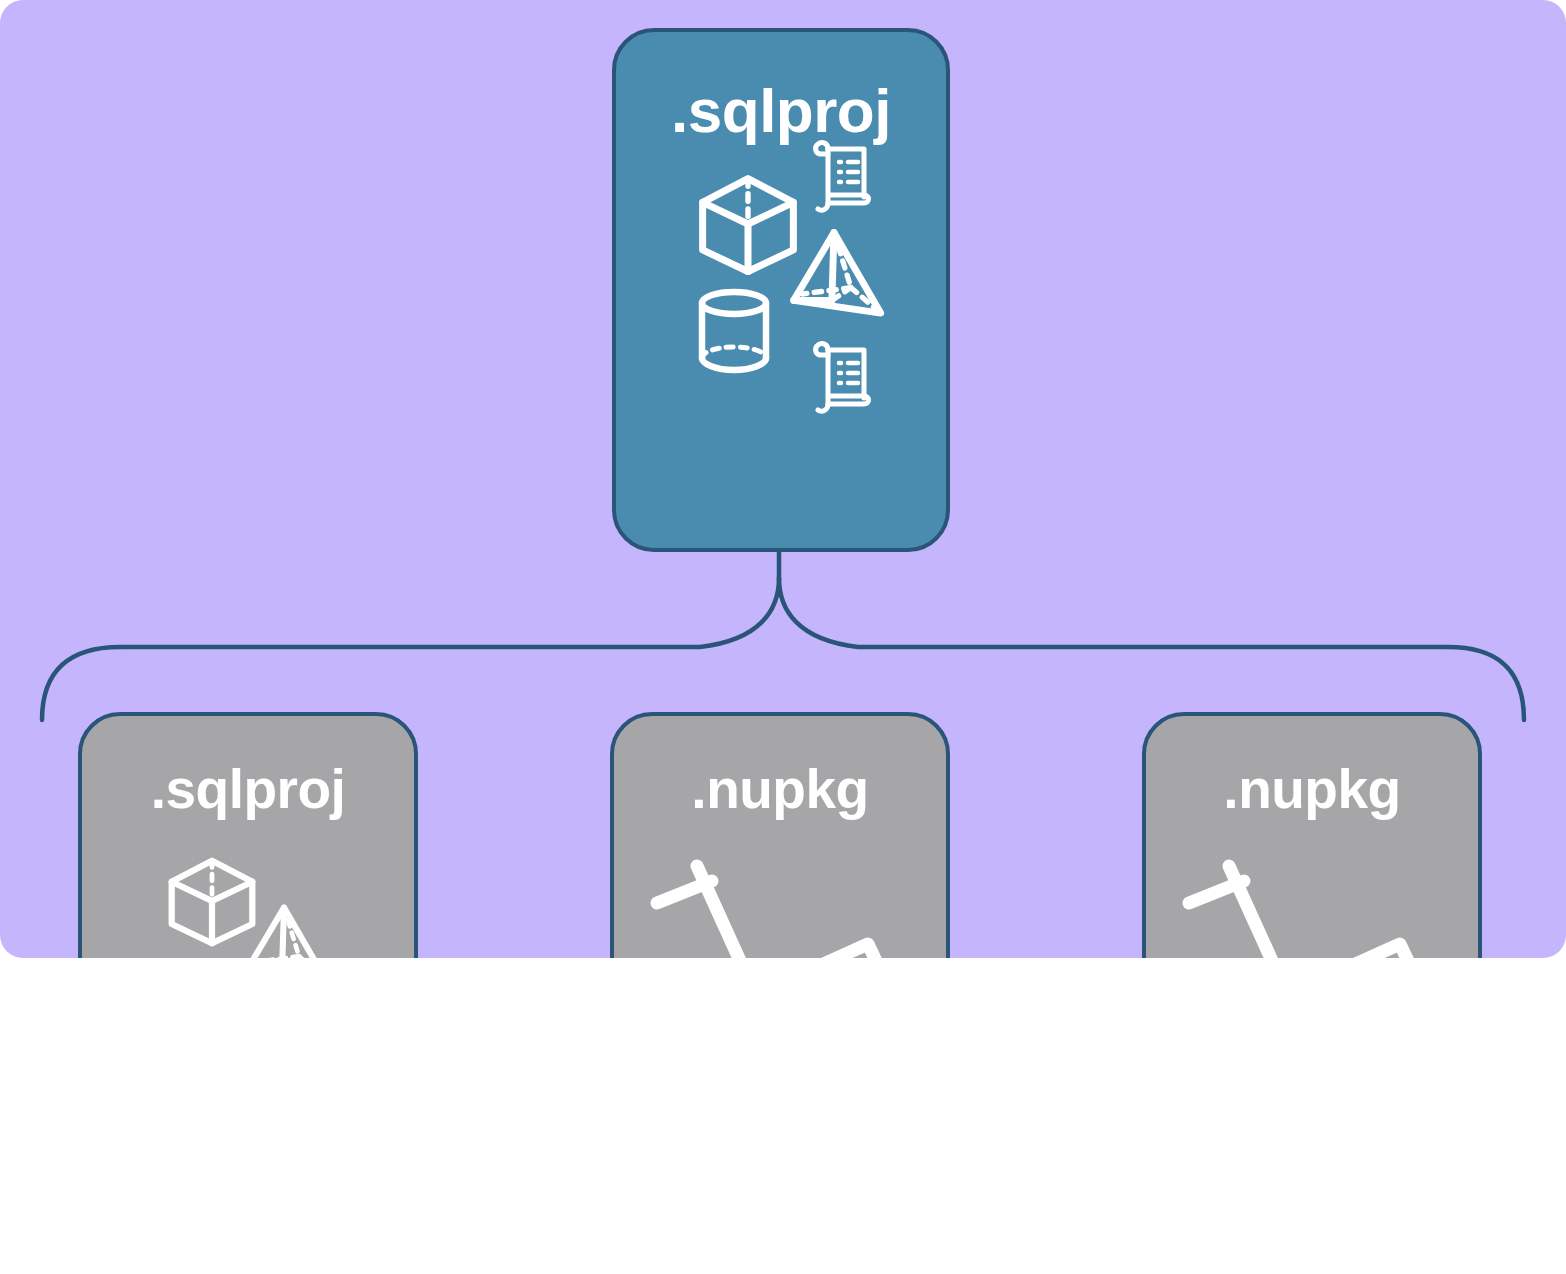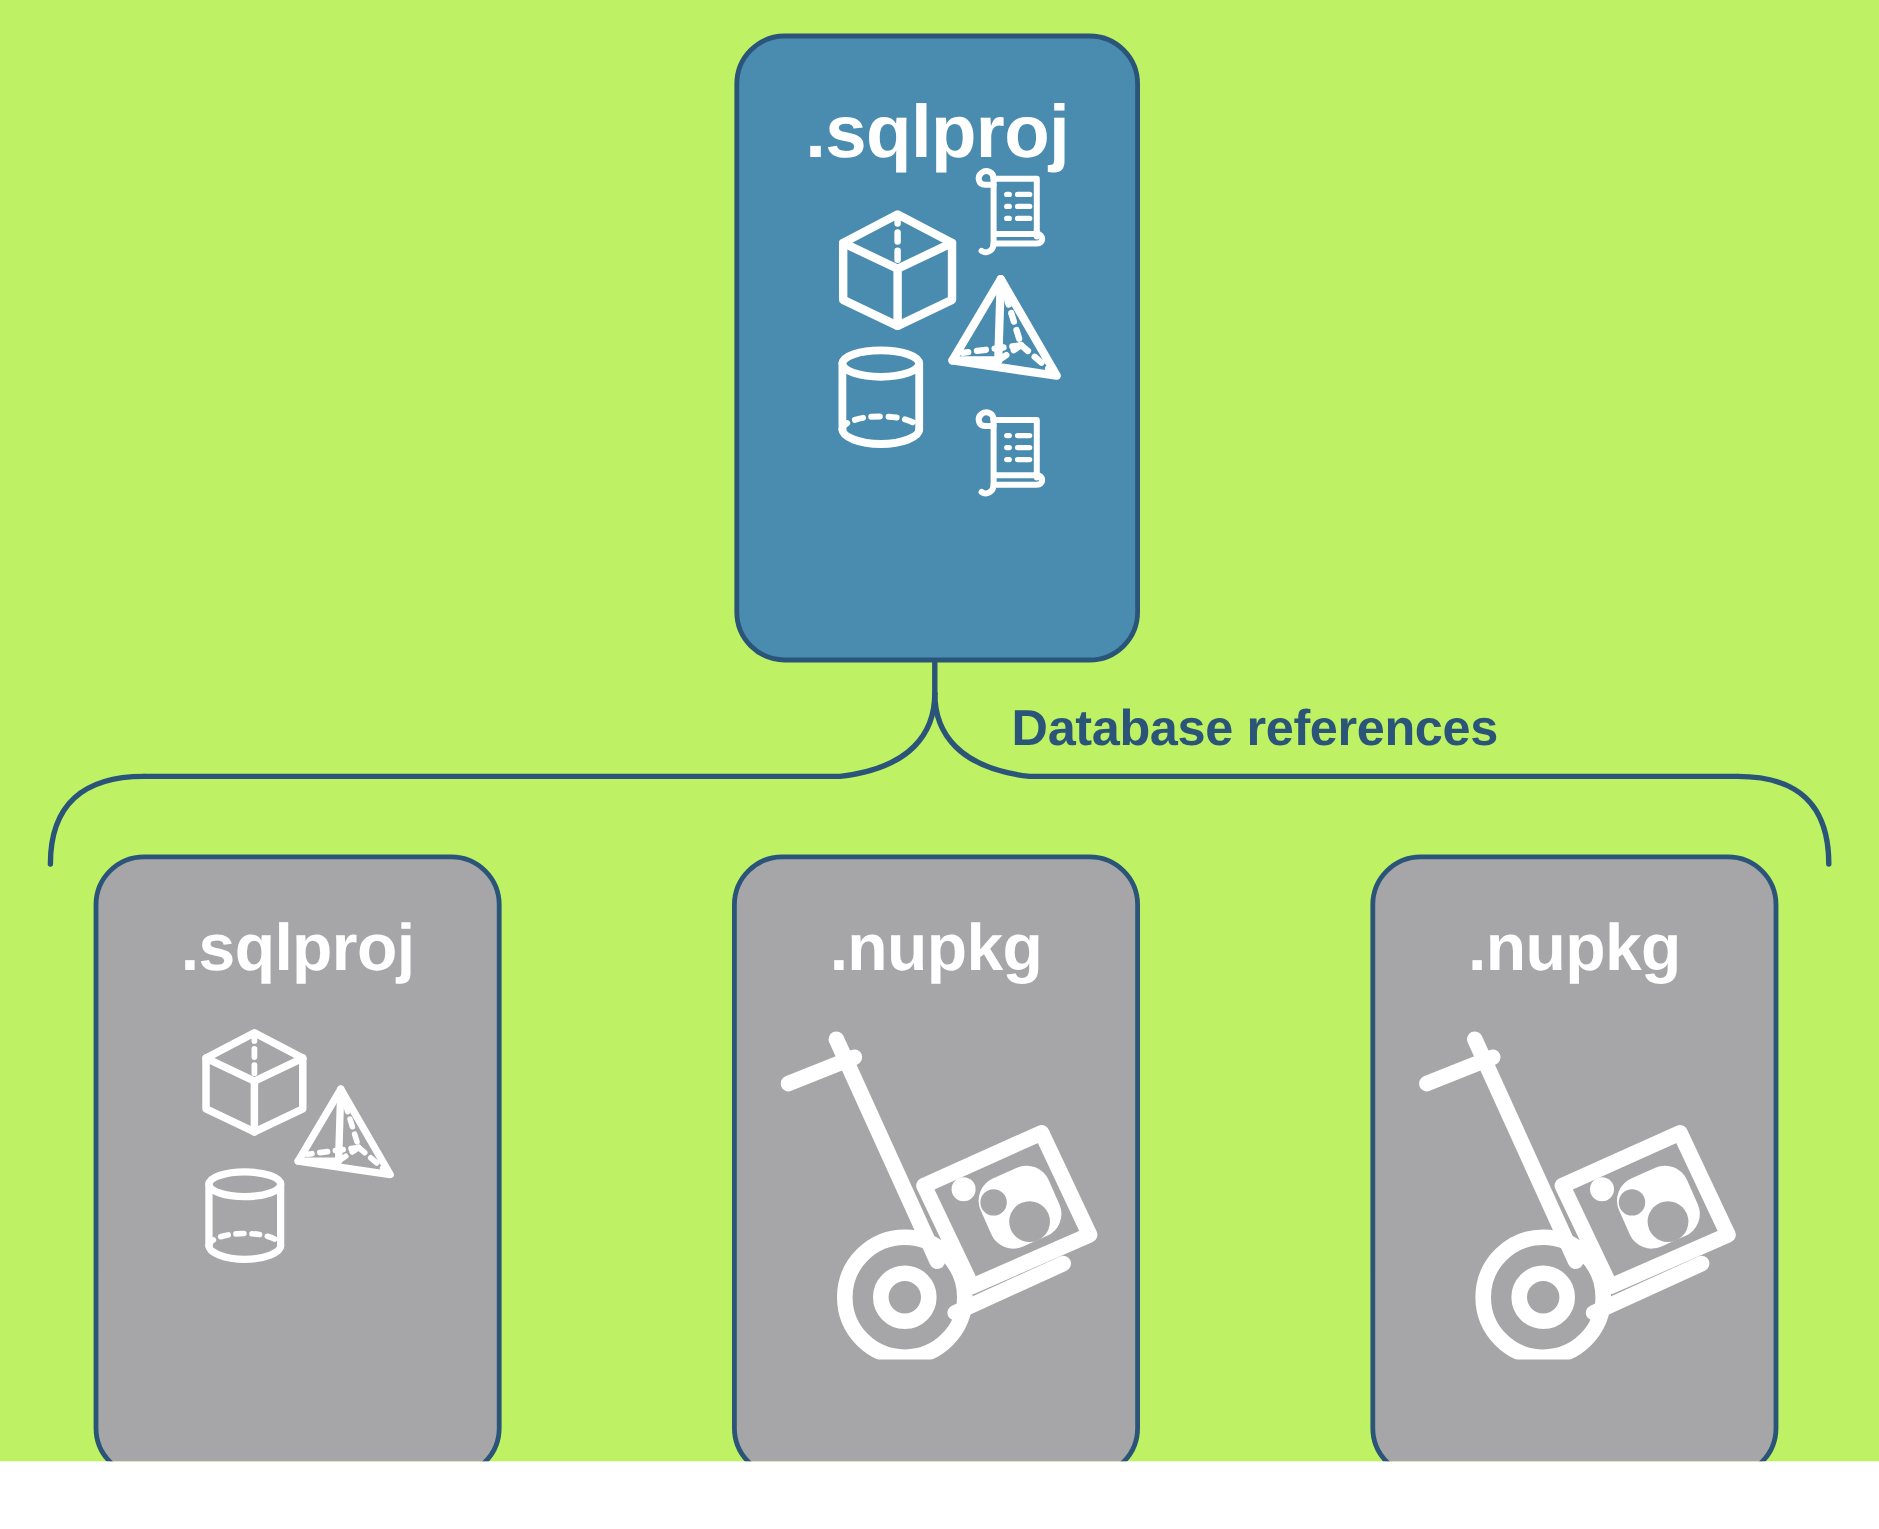--- a/index.html
+++ b/index.html
@@ -7,23 +7,24 @@
     margin: 0;
     padding: 0;
     background: #ffffff;
   }
   body {
     font-family: "Liberation Sans", sans-serif;
   }
   #canvas {
     position: relative;
     width: 1566px;
-    height: 1218px;
-    background: #bef264;
+    height: 958px;
+    background: #c4b5fd;
     overflow: hidden;
+    border-radius: 23px;
   }
 
   
   .node {
     position: absolute;
     box-sizing: border-box;
     border: 4px solid #2A5579;
     border-radius: 42px;
     display: flex;
     flex-direction: column;
@@ -177,21 +178,20 @@
 
       <path d="M779 30 C779 62 760 92 700 99 L120 99"></path>
       <path d="M779 30 C779 62 798 92 858 99 L1448 99"></path>
 
       <path d="M120 99 C70 99 42 122 42 172"></path>
 
       <path d="M1448 99 C1498 99 1524 122 1524 172"></path>
     </g>
   </svg>
 
-  <div id="connector-label">Database references</div>
 
   <div class="node secondary" id="box-sqlproj">
     <div class="node-title">.sqlproj</div>
     <div class="node-art">
 
       <svg style="left:82px; top:36px;" width="96" height="96" viewBox="0 0 100 100">
         <g fill="none" stroke="#ffffff" stroke-width="6.5" stroke-linejoin="round" stroke-linecap="round">
           <path d="M8 30 L50 8 L92 30 L92 74 L50 94 L8 74 Z"></path>
           <path d="M8 30 L50 50 L92 30"></path>
           <path d="M50 50 L50 94"></path>

